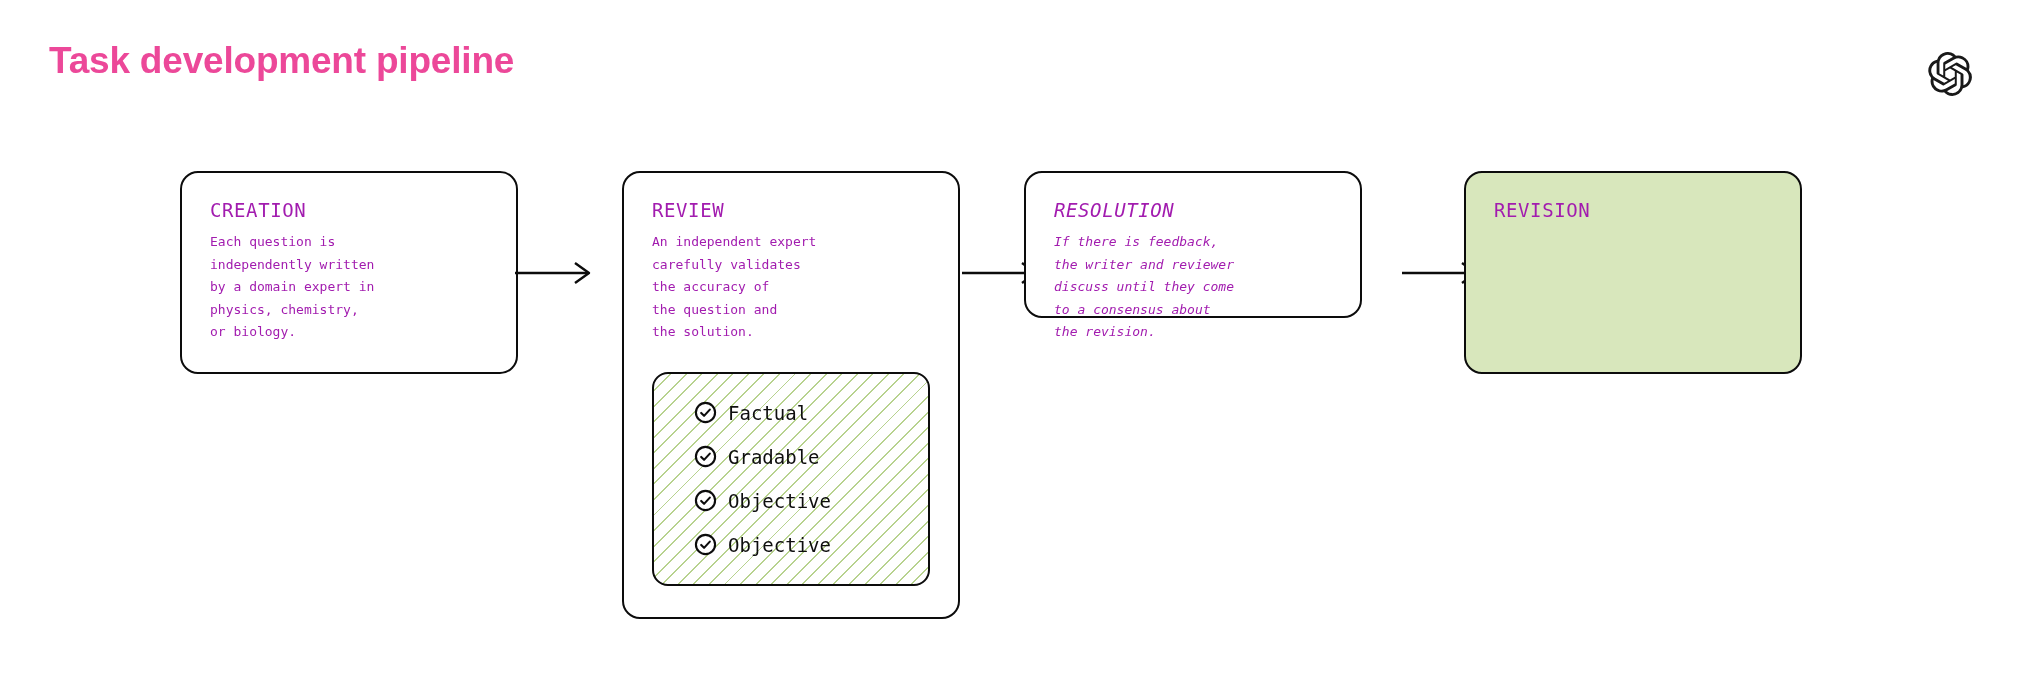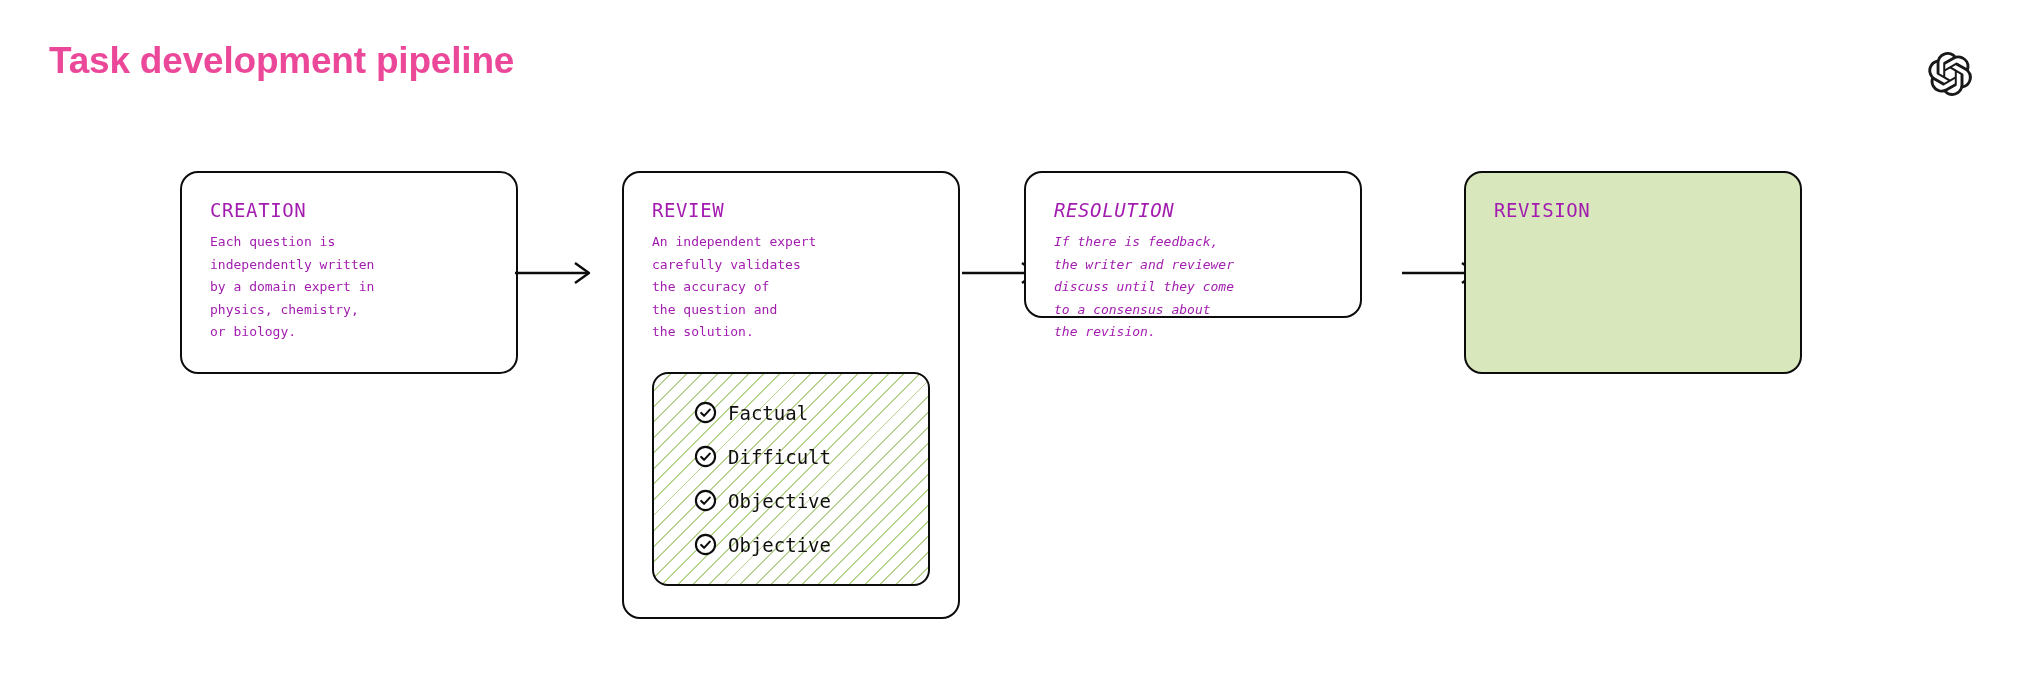--- a/index.html
+++ b/index.html
@@ -78,21 +78,21 @@
             <circle cx="12" cy="12" r="10" fill="#ffffff" stroke="#0c0c0c" stroke-width="2.2"></circle>
             <polyline points="7.5,12.5 10.5,15.5 16.5,9" fill="none" stroke="#0c0c0c" stroke-width="2.2" stroke-linecap="round" stroke-linejoin="round"></polyline>
           </svg>
         <span>Factual</span>
       </div>
       <div class="check-item">
         <svg width="23" height="23" viewBox="0 0 24 24">
             <circle cx="12" cy="12" r="10" fill="#ffffff" stroke="#0c0c0c" stroke-width="2.2"></circle>
             <polyline points="7.5,12.5 10.5,15.5 16.5,9" fill="none" stroke="#0c0c0c" stroke-width="2.2" stroke-linecap="round" stroke-linejoin="round"></polyline>
           </svg>
-        <span>Difficult</span>
+        <span>Gradable</span>
       </div>
       <div class="check-item">
         <svg width="23" height="23" viewBox="0 0 24 24">
             <circle cx="12" cy="12" r="10" fill="#ffffff" stroke="#0c0c0c" stroke-width="2.2"></circle>
             <polyline points="7.5,12.5 10.5,15.5 16.5,9" fill="none" stroke="#0c0c0c" stroke-width="2.2" stroke-linecap="round" stroke-linejoin="round"></polyline>
           </svg>
         <span>Objective</span>
       </div>
       <div class="check-item">
         <svg width="23" height="23" viewBox="0 0 24 24">

